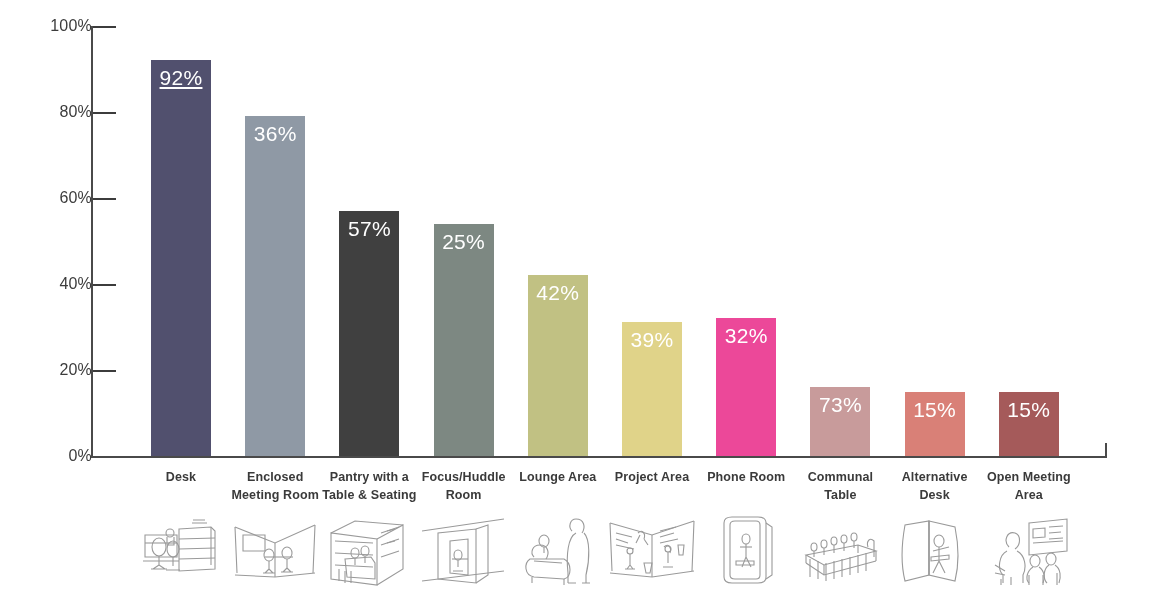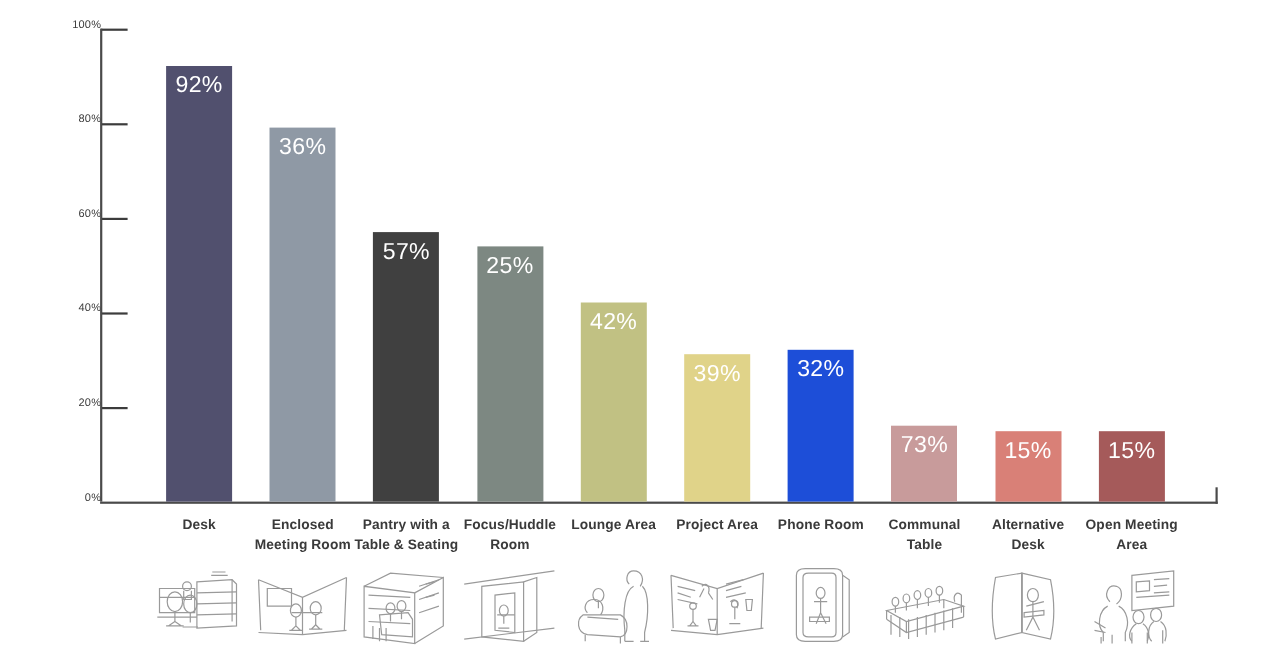--- a/index.html
+++ b/index.html
@@ -33,21 +33,21 @@
   .y-tick {
     position: absolute;
     left: 0;
     width: 130px;
     height: 0;
   }
   .y-tick-label {
     position: absolute;
     right: 38px;
     top: -9px;
-    font-size: 10px;
+    font-size: 16px;
     color: #3c3c3c;
     letter-spacing: 0.2px;
     white-space: nowrap;
     text-align: right;
   }
   .y-tick-mark {
     position: absolute;
     left: 92px;
     top: 0;
     width: 24px;
@@ -187,21 +187,21 @@
         <div class="y-tick-mark"></div>
       </div>
     </div>
   <div id="y-axis-line"></div>
   <div id="x-axis-line"></div>
   <div id="x-axis-endcap"></div>
 
   <div id="plot-area">
       <div class="bar-column" style="left: 151px; width: 60px;">
         <div class="bar" style="height: 395.6px; background: rgb(81, 80, 110);">
-          <div class="bar-value" style="color: rgb(255, 255, 255);">92%</div>
+          <div class="bar-value" style="color: rgb(255, 255, 255); text-decoration: underline;">92%</div>
         </div>
       </div>
       <div class="bar-column" style="left: 245.2px; width: 60px;">
         <div class="bar" style="height: 339.7px; background: rgb(143, 153, 165);">
           <div class="bar-value" style="color: rgb(255, 255, 255);">36%</div>
         </div>
       </div>
       <div class="bar-column" style="left: 339.4px; width: 60px;">
         <div class="bar" style="height: 245.1px; background: #404040;">
           <div class="bar-value" style="color: rgb(255, 255, 255);">57%</div>
@@ -216,21 +216,21 @@
         <div class="bar" style="height: 180.6px; background: rgb(193, 193, 131); padding-left: 20px;">
           <div class="bar-value" style="color: rgb(255, 255, 255);">42%</div>
         </div>
       </div>
       <div class="bar-column" style="left: 622px; width: 60px;">
         <div class="bar" style="height: 134px; background: rgb(224, 211, 137);">
           <div class="bar-value" style="color: rgb(255, 255, 255);">39%</div>
         </div>
       </div>
       <div class="bar-column" style="left: 716.2px; width: 60px;">
-        <div class="bar" style="height: 137.6px; background: #1d4ed8;">
+        <div class="bar" style="height: 137.6px; background: #ec4899;">
           <div class="bar-value" style="color: rgb(255, 255, 255);">32%</div>
         </div>
       </div>
       <div class="bar-column" style="left: 810.4px; width: 60px;">
         <div class="bar" style="height: 68.8px; background: rgb(200, 155, 155);">
           <div class="bar-value" style="color: rgb(255, 255, 255);">73%</div>
         </div>
       </div>
       <div class="bar-column" style="left: 904.6px; width: 60px;">
         <div class="bar" style="height: 64.5px; background: rgb(217, 128, 119);">

